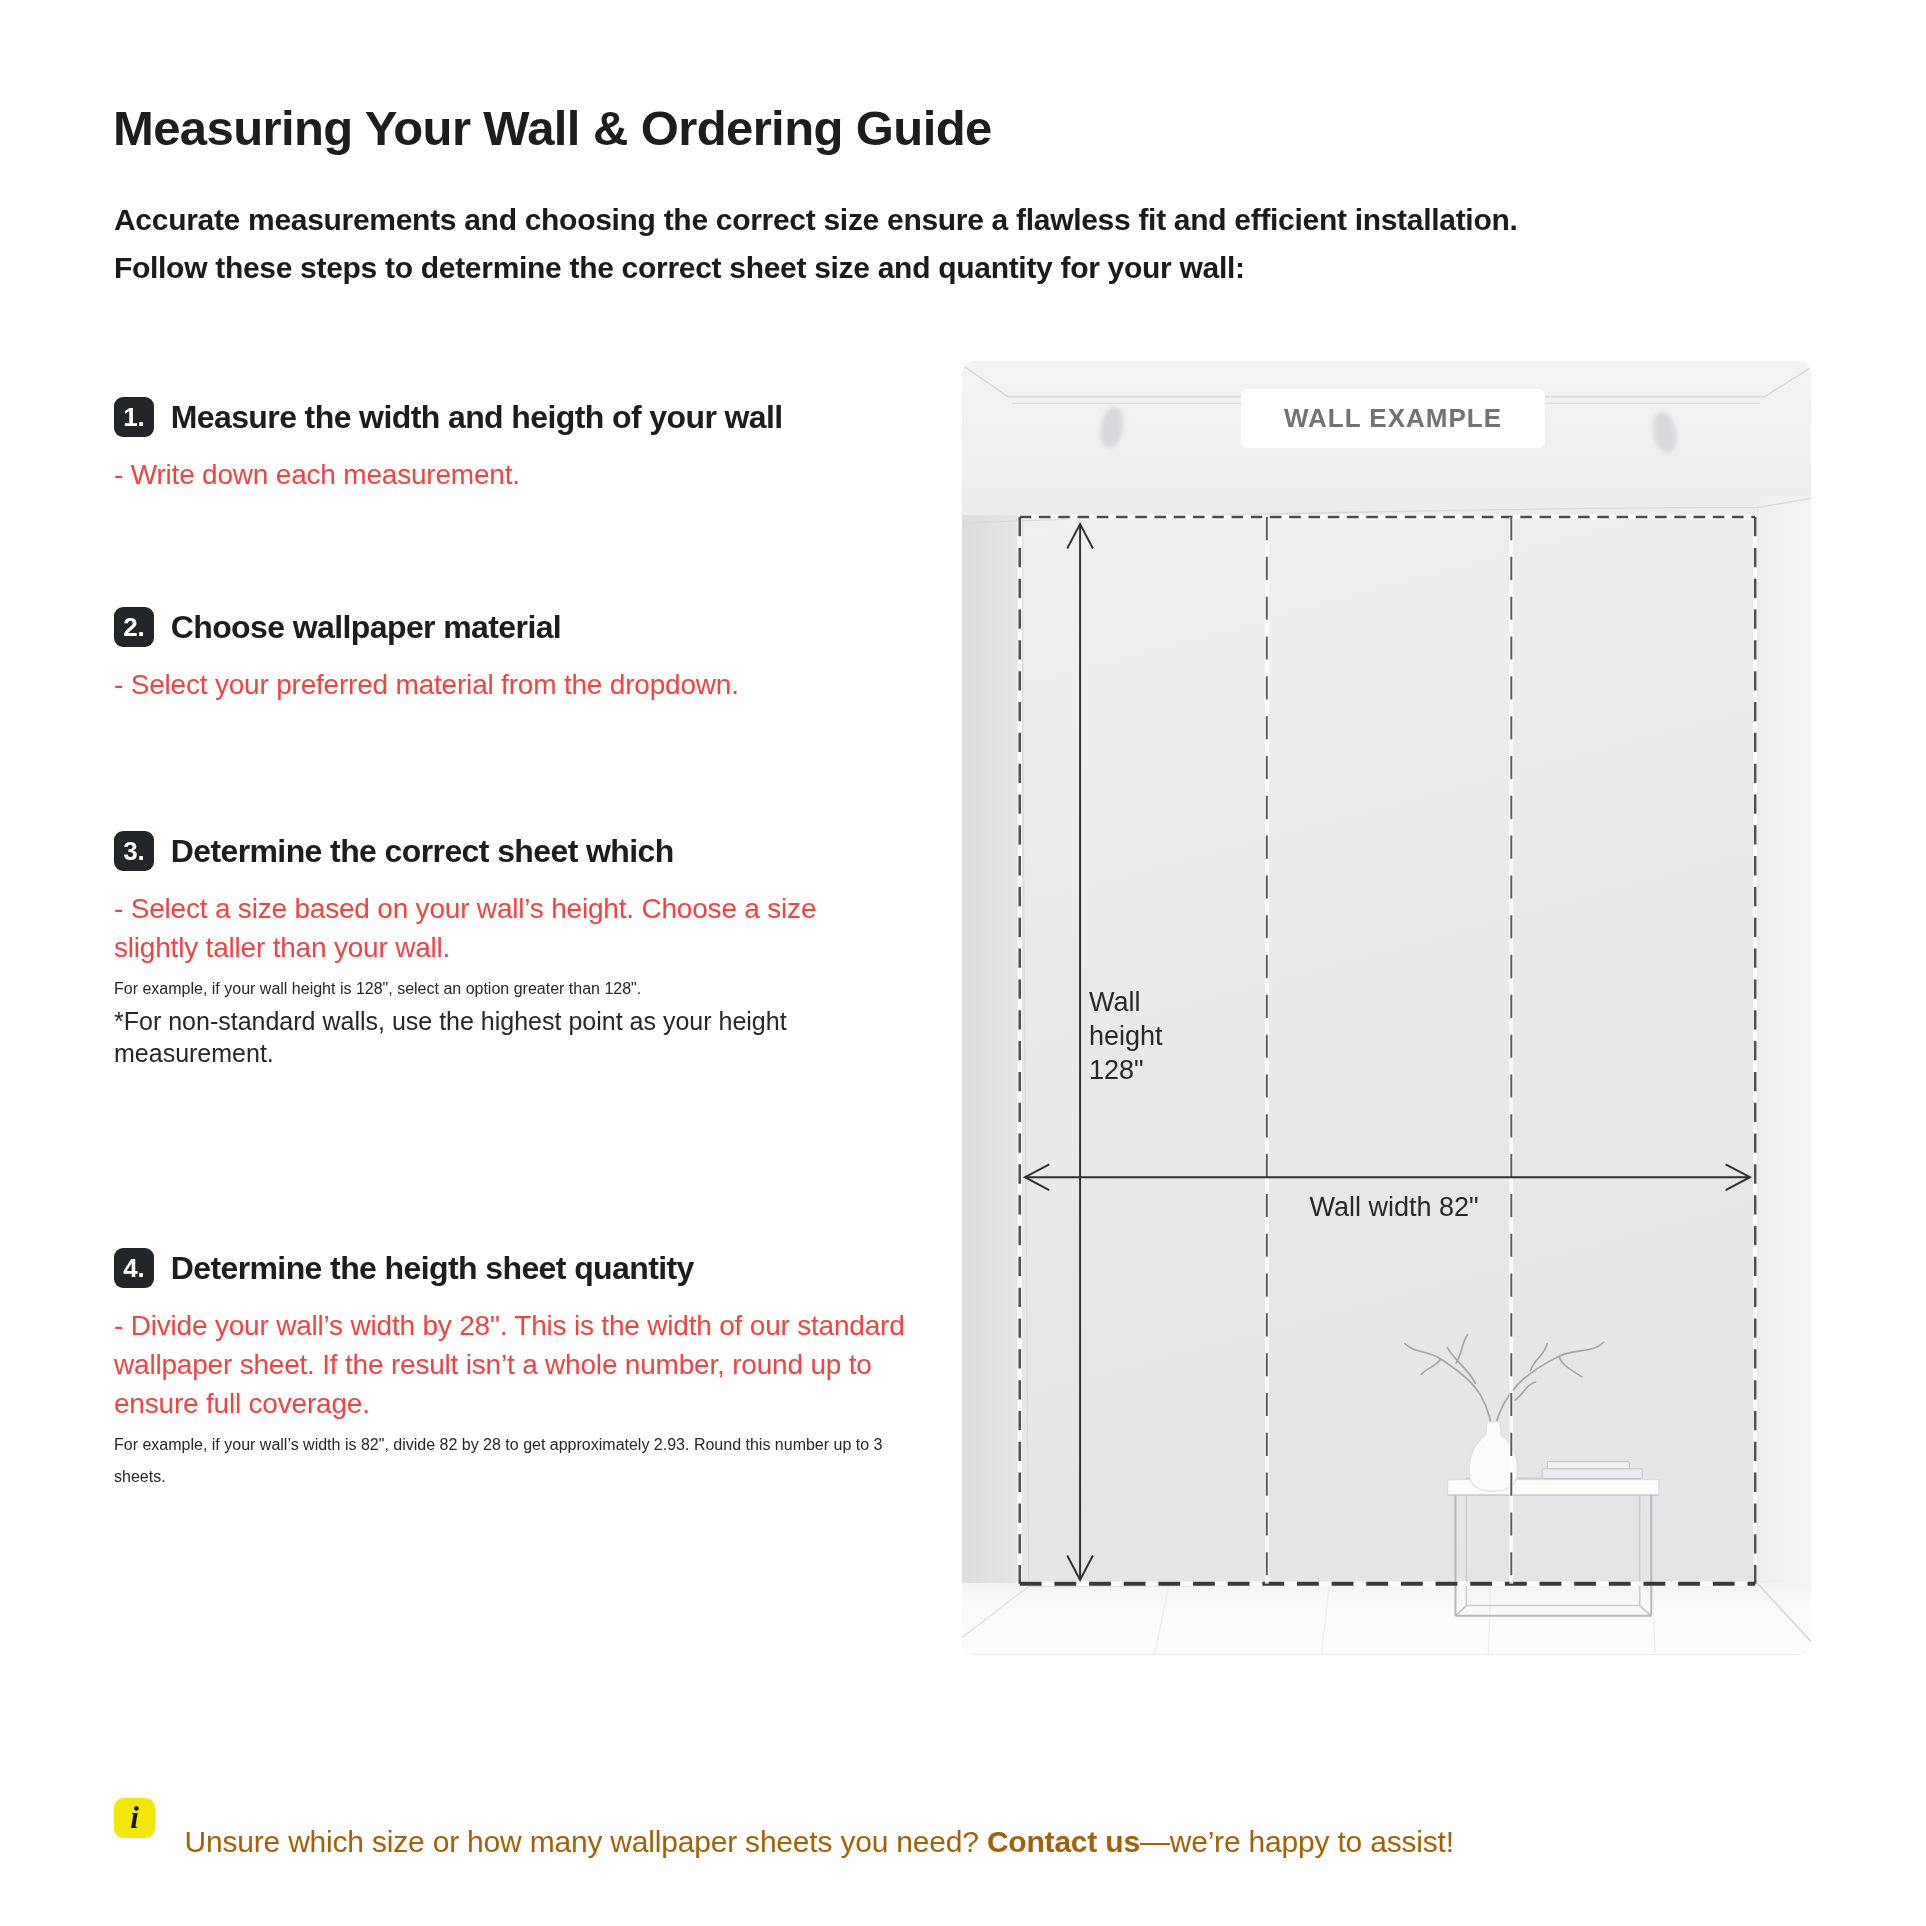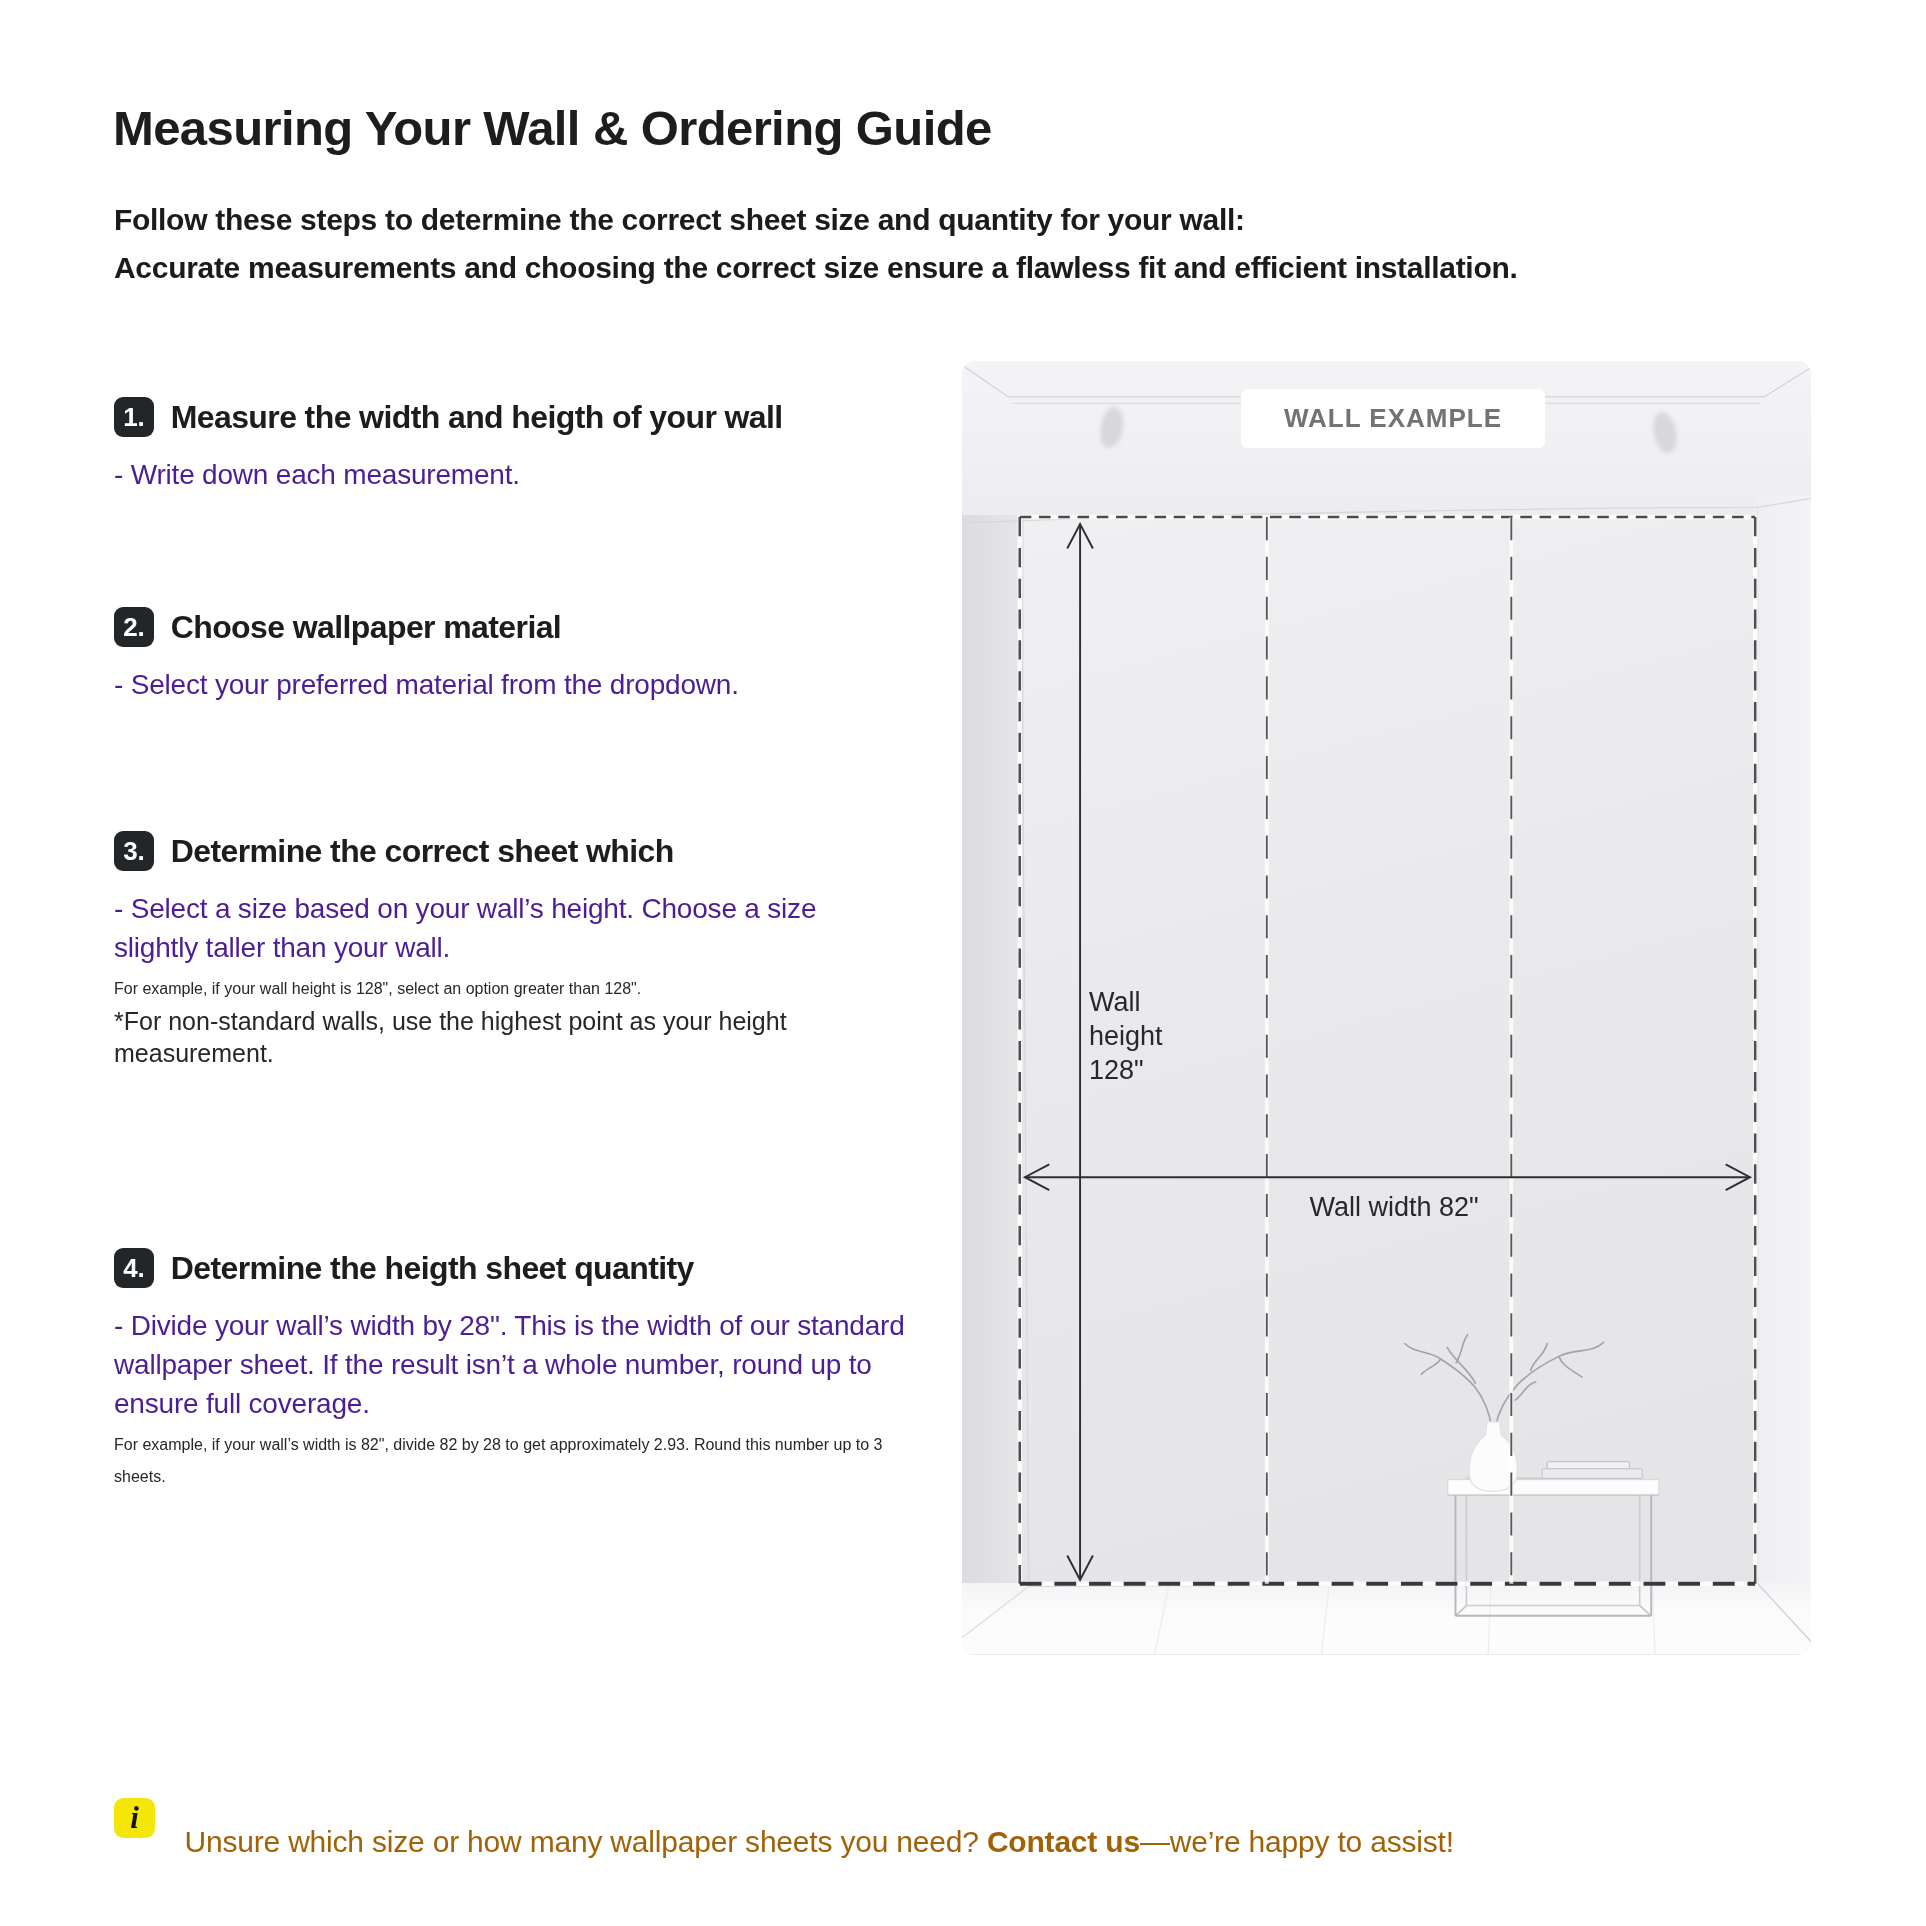--- a/index.html
+++ b/index.html
@@ -11,21 +11,21 @@
 
   .intro{position:absolute;left:114px;top:196px;font-size:30px;font-weight:700;
          line-height:48px;letter-spacing:-0.3px;color:#1b1b1d;width:1746px;}
 
   .step{position:absolute;left:114px;width:835px;}
   .step1{top:397px}.step2{top:607px}.step3{top:831px}.step4{top:1248px}
   .step-head{display:flex;align-items:center;gap:16.7px;}
   .badge{width:40px;height:40px;border-radius:9px;background:#232629;color:#ffffff;
          font-size:26px;font-weight:700;display:flex;align-items:center;justify-content:center;flex:0 0 auto;}
   .step-title{font-size:32px;font-weight:700;letter-spacing:-0.6px;color:#1d1d1f;}
-  .step-body{font-size:28px;line-height:39px;color:#4c1d95;margin-top:18px;letter-spacing:-0.2px;}
+  .step-body{font-size:28px;line-height:39px;color:#ef4444;margin-top:18px;letter-spacing:-0.2px;}
   .step-example{font-size:16px;line-height:32px;color:#27272a;margin-top:6.4px;}
   .step-note{font-size:25px;line-height:32px;color:#27272a;}
   .step3 .step-body{width:751px}
   .step3 .step-example{width:783px}
   .step3 .step-note{width:758px}
   .step4 .step-body{width:809px}
   .step4 .step-example{width:790px}
 
   .footer{position:absolute;left:114px;top:1777px;display:flex;align-items:center;gap:29.5px;}
   .info-icon{width:41px;height:40px;border-radius:9.6px;background:#F5E60A;
@@ -64,22 +64,22 @@
                     font-size:27px;color:#28282b;white-space:nowrap;z-index:4;}
 </style>
 </head>
 <body>
 
 <div class="page">
 
   <div class="title">Measuring Your Wall &amp; Ordering Guide</div>
 
   <div class="intro">
+    <div>Accurate measurements and choosing the correct size ensure a flawless fit and efficient installation.</div>
     <div>Follow these steps to determine the correct sheet size and quantity for your wall:</div>
-    <div>Accurate measurements and choosing the correct size ensure a flawless fit and efficient installation.</div>
   </div>
 
   <div class="step step1">
     <div class="step-head">
       <div class="badge">1.</div>
       <div class="step-title">Measure the width and heigth of your wall</div>
     </div>
     <div class="step-body">- Write down each measurement.</div>
   </div>
 

